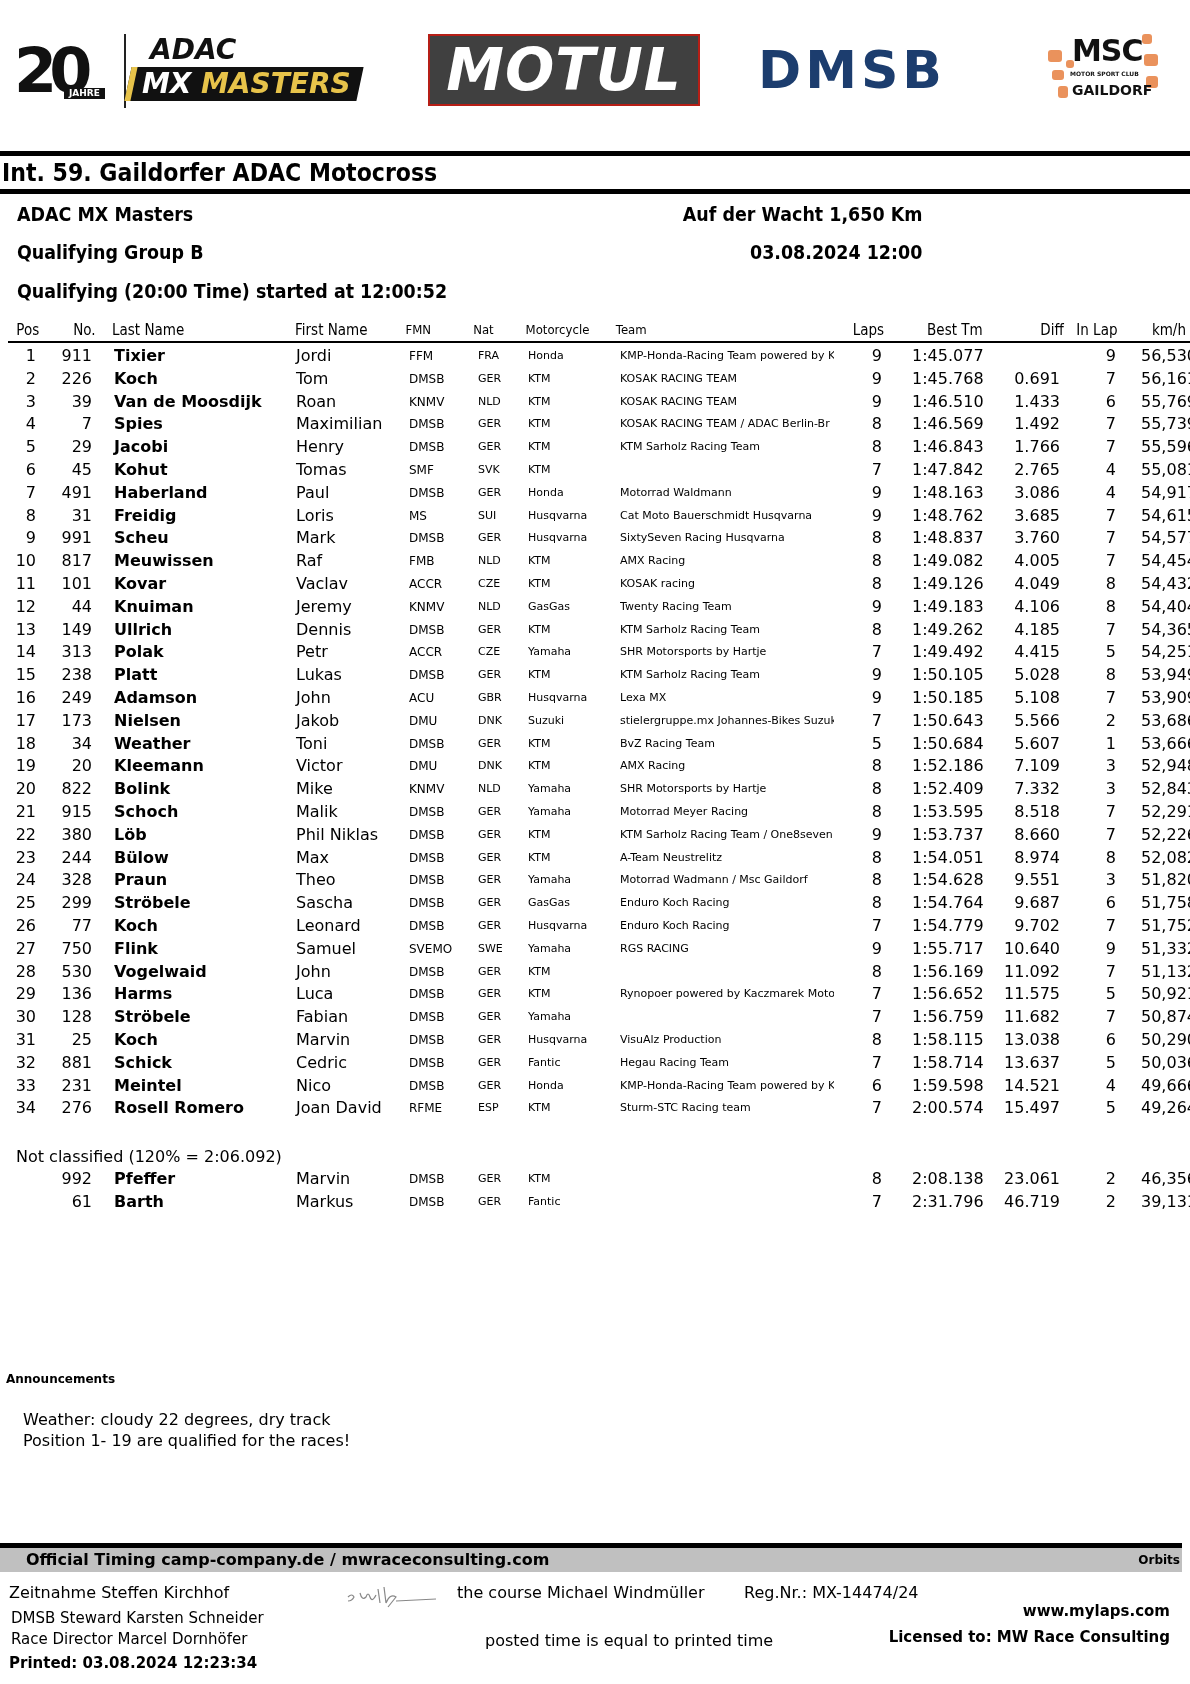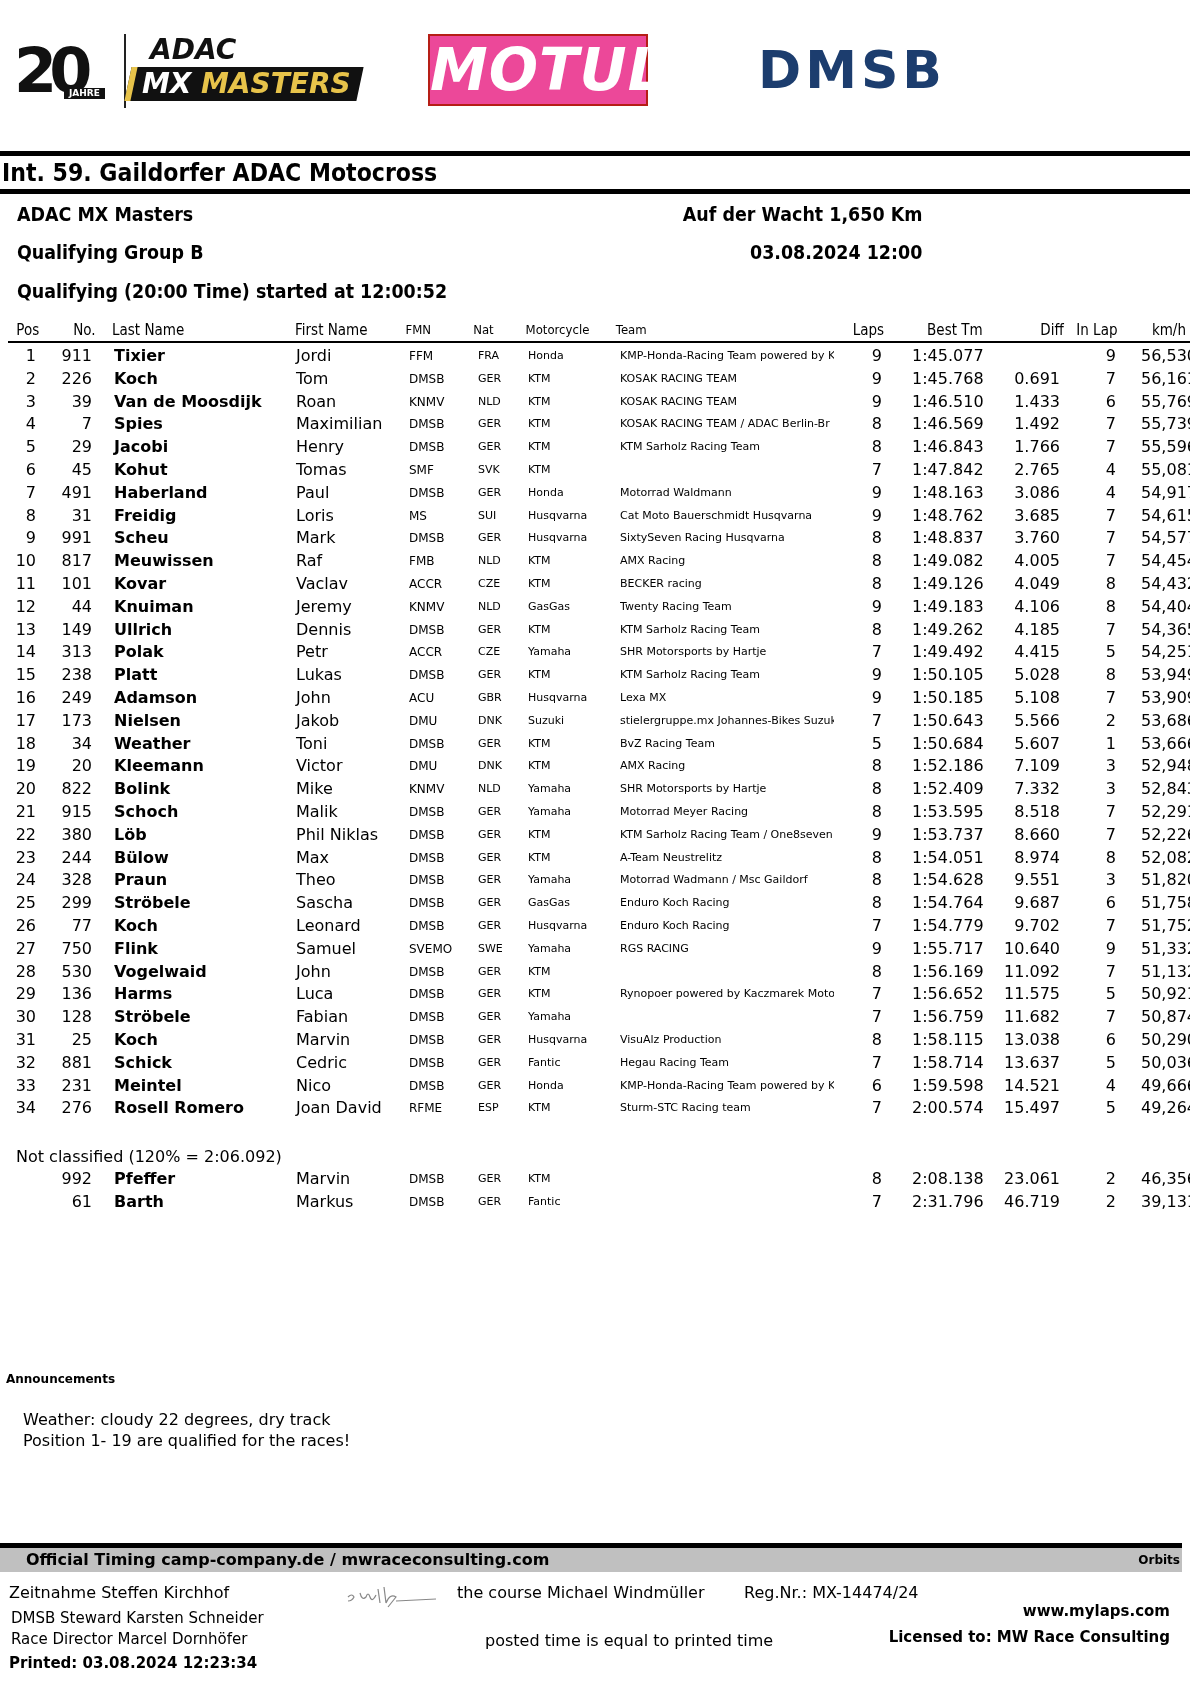--- a/index.html
+++ b/index.html
@@ -12,21 +12,21 @@
   .logo-20 .num { font-family: "DejaVu Sans", sans-serif; font-weight: bold; font-size: 62px; letter-spacing: -8px; line-height: 62px; color: #111; }
   .logo-20 .jahre { position: absolute; left: 50px; top: 48px; background: #111; color: #fff; font-size: 9px; font-weight: bold; padding: 0 5px; line-height: 11px; }
   .logo-sep { position: absolute; left: 124px; top: 34px; width: 2px; height: 74px; background: #222; }
   .logo-adac { position: absolute; left: 128px; top: 36px; width: 232px; height: 66px; }
   .logo-adac .adac { font-weight: bold; font-style: italic; font-size: 28px; line-height: 28px; margin-left: 22px; color: #111; }
   .logo-adac .mx { position: absolute; left: 0; top: 31px; height: 34px; width: 232px; background: #111; transform: skewX(-12deg); }
   .logo-adac .mx span { display: inline-block; transform: skewX(12deg); font-weight: bold; font-style: italic; font-size: 28px; line-height: 34px; margin-left: 14px; }
   .logo-adac .mx .w { color: #fff; }
   .logo-adac .mx .y { color: #e7c34a; }
   .logo-adac .mx .bar { position: absolute; left: 0; top: 0; width: 6px; height: 34px; background: #e7c34a; }
-  .logo-motul { position: absolute; left: 428px; top: 34px; width: 220px; height: 72px; background: #ec4899; border: 2px solid #b61e16; }
+  .logo-motul { position: absolute; left: 428px; top: 34px; width: 272px; height: 72px; background: #404040; border: 2px solid #b61e16; }
   .logo-motul span { display: block; text-align: center; font-weight: bold; font-style: italic; font-size: 58px; line-height: 68px; color: #fff; letter-spacing: 1px; }
   .logo-dmsb { position: absolute; left: 758px; top: 46px; width: 255px; height: 48px; }
   .logo-dmsb span { font-weight: bold; font-size: 52px; line-height: 48px; color: #1c3d6e; letter-spacing: 4px; font-family: "DejaVu Sans", sans-serif; }
   .logo-msc { position: absolute; left: 1046px; top: 30px; width: 118px; height: 78px; }
   .logo-msc .splat { position: absolute; background: #e8864a; border-radius: 3px; opacity: 0.9; }
   .logo-msc .msc { position: absolute; left: 26px; top: 6px; font-weight: bold; font-size: 30px; line-height: 30px; color: #111; letter-spacing: -1px; }
   .logo-msc .club { position: absolute; left: 24px; top: 40px; font-size: 6px; font-weight: bold; color: #111; }
   .logo-msc .gail { position: absolute; left: 26px; top: 52px; font-size: 14px; font-weight: bold; color: #111; }
 
   
@@ -91,20 +91,32 @@
       <div class="bar"></div>
       <span class="w">MX</span><span class="y" style="margin-left:10px">MASTERS</span>
     </div>
   </div>
   <div class="logo-motul">
     <span>MOTUL</span>
   </div>
   <div class="logo-dmsb">
     <span>DMSB</span>
   </div>
+  <div class="logo-msc">
+    <div class="splat" style="left:2px;top:20px;width:14px;height:12px;"></div>
+    <div class="splat" style="left:6px;top:40px;width:12px;height:10px;"></div>
+    <div class="splat" style="left:12px;top:56px;width:10px;height:12px;"></div>
+    <div class="splat" style="left:96px;top:4px;width:10px;height:10px;"></div>
+    <div class="splat" style="left:98px;top:24px;width:14px;height:12px;"></div>
+    <div class="splat" style="left:100px;top:46px;width:12px;height:12px;"></div>
+    <div class="splat" style="left:20px;top:30px;width:8px;height:8px;"></div>
+    <div class="msc">MSC</div>
+    <div class="club">MOTOR SPORT CLUB</div>
+    <div class="gail">GAILDORF</div>
+  </div>
 </div>
 
 <div class="rule-thick" style="top:151px;"></div>
 <div class="event-title">Int. 59. Gaildorfer ADAC Motocross</div>
 <div class="rule-thick" style="top:189px;"></div>
 
 <div class="meta" style="left:17px;top:202px;">ADAC MX Masters</div>
 <div class="meta" style="left:17px;top:240px;">Qualifying Group B</div>
 <div class="meta" style="left:17px;top:279px;">Qualifying (20:00 Time) started at 12:00:52</div>
 <div class="meta right" style="right:268px;top:202px;">Auf der Wacht 1,650 Km</div>
@@ -279,21 +291,21 @@
         <span class="c-kmh">54,454</span>
       </div>
       <div class="row">
         <span class="c-pos">11</span>
         <span class="c-no">101</span>
         <span class="c-last">Kovar</span>
         <span class="c-first">Vaclav</span>
         <span class="c-fmn">ACCR</span>
         <span class="c-nat">CZE</span>
         <span class="c-moto">KTM</span>
-        <span class="c-team">BECKER racing</span>
+        <span class="c-team">KOSAK racing</span>
         <span class="c-laps">8</span>
         <span class="c-best">1:49.126</span>
         <span class="c-diff">4.049</span>
         <span class="c-inlap">8</span>
         <span class="c-kmh">54,432</span>
       </div>
       <div class="row">
         <span class="c-pos">12</span>
         <span class="c-no">44</span>
         <span class="c-last">Knuiman</span>

